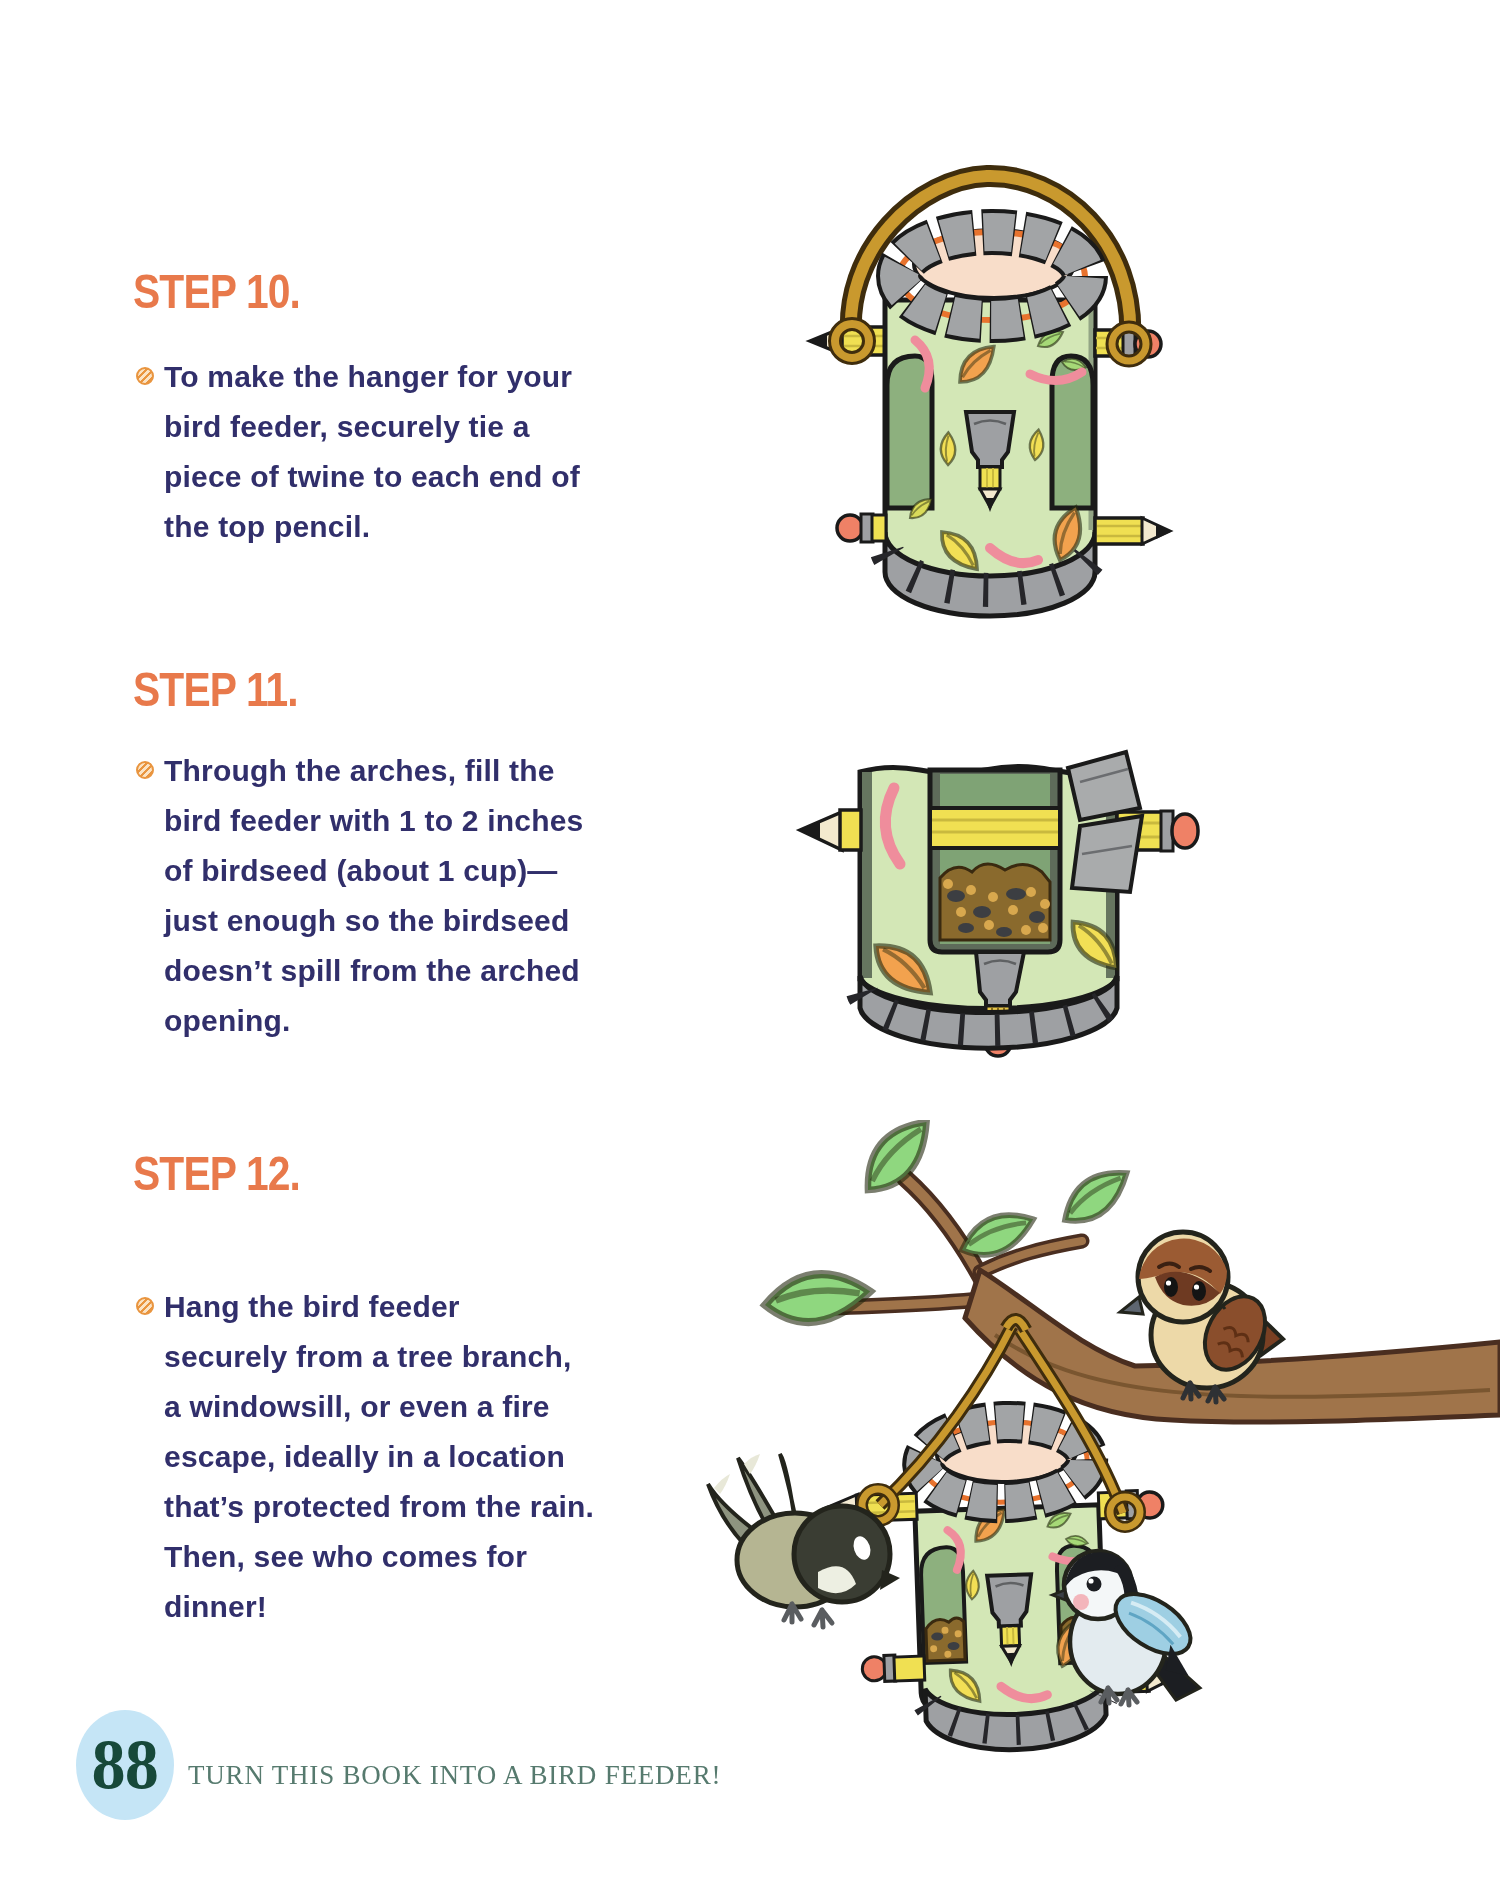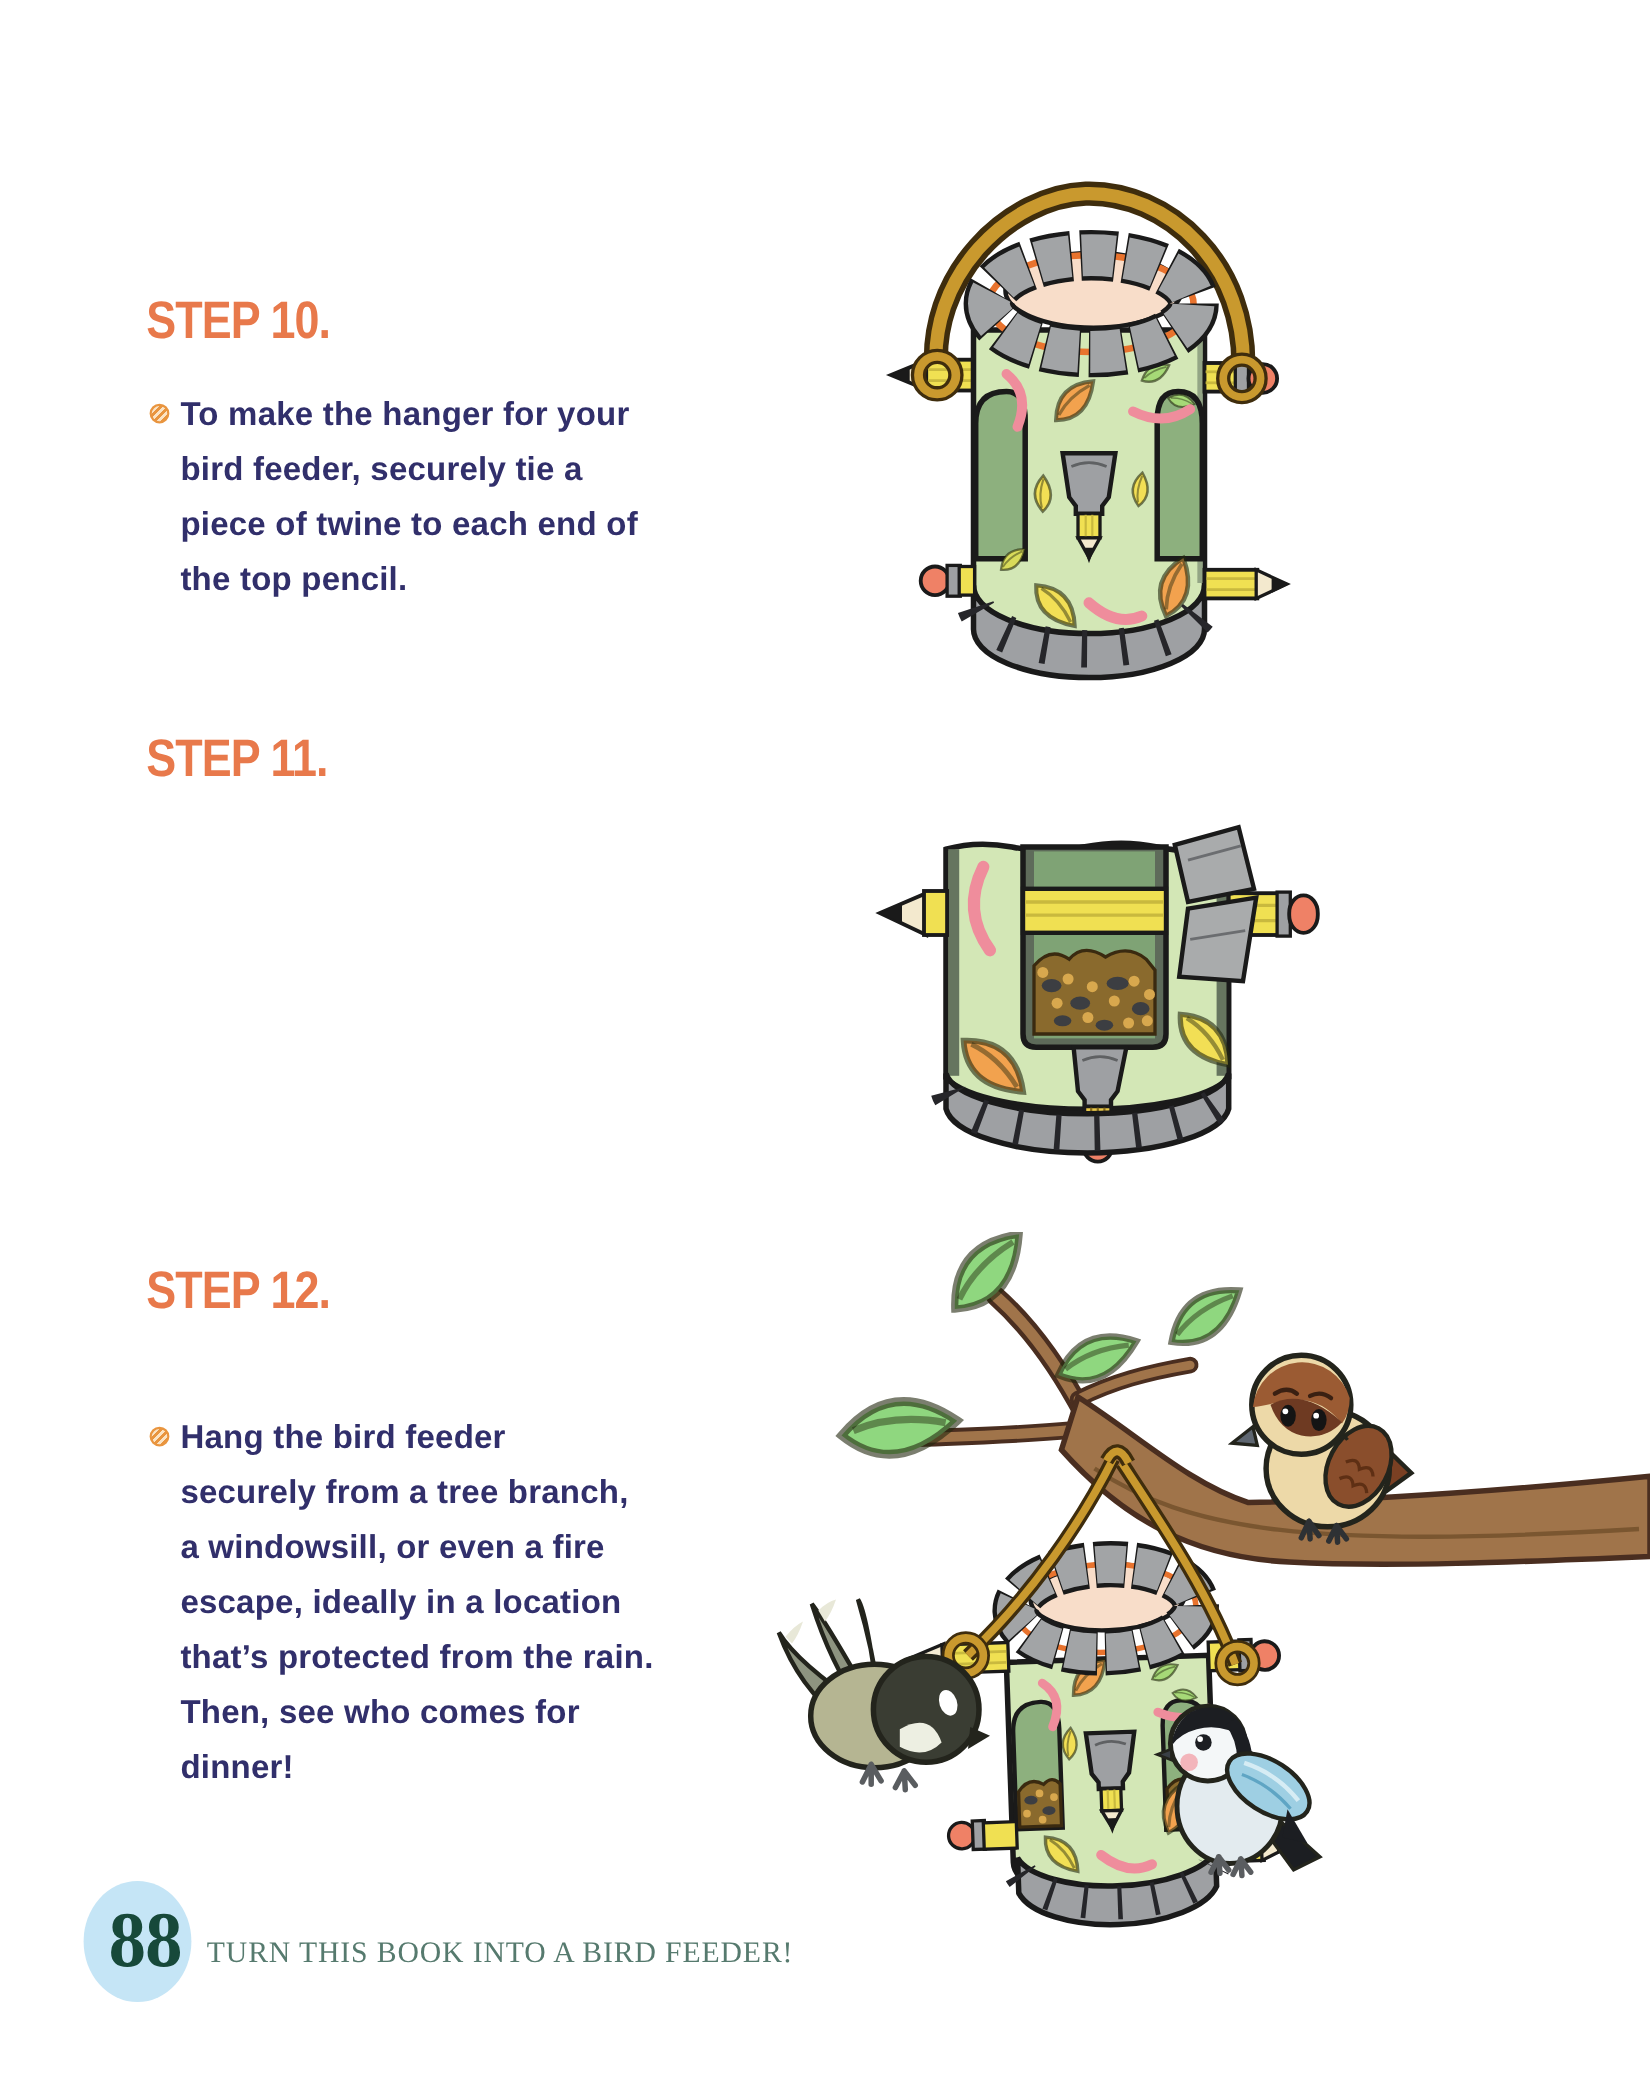--- a/index.html
+++ b/index.html
@@ -9,21 +9,21 @@
 0        font-family:"DejaVu Sans",sans-serif;font-weight:800;font-size:48px;line-height:1;
         letter-spacing:-1px;transform:scaleX(.85);transform-origin:left top;white-space:nowrap;}
   .para{position:absolute;left:136px;width:520px;padding-left:28px;box-sizing:content-box;
         color:#312F6B;font-size:30px;line-height:50px;letter-spacing:.2px;}
   .para .ptext{white-space:pre-line;font-weight:bold;}
   .bullet{position:absolute;left:0;top:15px;width:18px;height:18px;border-radius:50%;
         box-sizing:border-box;border:2px solid #E9953F;
         background:repeating-linear-gradient(135deg,#E9953F 0 2.5px,#FBE3C4 2.5px 5px);}
   .illus{position:absolute;}
   .footer-circle{position:absolute;left:76px;top:1710px;width:98px;height:110px;border-radius:50%;
-        background:#C5E5F6;display:flex;align-items:center;justify-content:flex-end;}
+        background:#C5E5F6;display:flex;align-items:center;justify-content:center;}
   .page-number{font-family:"DejaVu Serif",serif;font-weight:bold;font-size:64px;color:#17493A;
         transform:scaleX(.78);letter-spacing:-2px;}
   .footer-text{position:absolute;left:188px;top:1760px;font-family:"Liberation Serif",serif;
         font-weight:normal;font-size:27px;letter-spacing:.8px;color:#567A6E;white-space:nowrap;}
 </style>
 </head>
 <body>
 
 <div class="page">
 
@@ -119,20 +119,29 @@
       <line x1="316" y1="178" x2="342" y2="178" stroke="#C9B93E" stroke-width="2.5"></line>
       <line x1="316" y1="188" x2="342" y2="188" stroke="#C9B93E" stroke-width="2.5"></line>
       <rect x="343" y="169" width="12" height="28" fill="#9EA0A3" stroke="#1A1A1A" stroke-width="3"></rect>
       <rect x="355" y="171" width="26" height="26" rx="13" fill="#EF8166" stroke="#1A1A1A" stroke-width="3.5"></rect>
     </g>
     <circle cx="349" cy="184" r="17" fill="none" stroke="#3F2D0D" stroke-width="13"></circle>
     <circle cx="349" cy="184" r="17" fill="none" stroke="#C9992E" stroke-width="7"></circle>
   </svg>
 
   <h2 class="step-title" style="top:666px">STEP 11.</h2>
+  <div class="para" style="top:746px">
+    <span class="bullet"></span>
+    <span class="ptext">Through the arches, fill the
+bird feeder with 1 to 2 inches
+of birdseed (about 1 cup)—
+just enough so the birdseed
+doesn’t spill from the arched
+opening.</span>
+  </div>
 
   <svg class="illus" style="left:780px;top:640px" width="420" height="420" viewBox="0 0 420 420" role="img" aria-label="Close-up of the bird feeder arch being filled with birdseed around the pencil">
 
     <g>
       <path d="M80,132 Q108,124 140,130 Q172,137 205,130 Q240,123 272,130 Q305,137 337,130 L337,340 C300,378 118,378 80,340 Z" fill="#D3E7B6" stroke="#1A1A1A" stroke-width="5"></path>
       <rect x="82" y="132" width="10" height="206" fill="#66755F"></rect>
       <rect x="326" y="132" width="9" height="206" fill="#66755F"></rect>
 
       <path d="M114,148 q-20,40 6,76" fill="none" stroke="#EF8D9C" stroke-width="11" stroke-linecap="round"></path>
       <use href="#leafP" fill="#F2A24E" transform="translate(96,306) rotate(52) scale(1.75)"></use>

